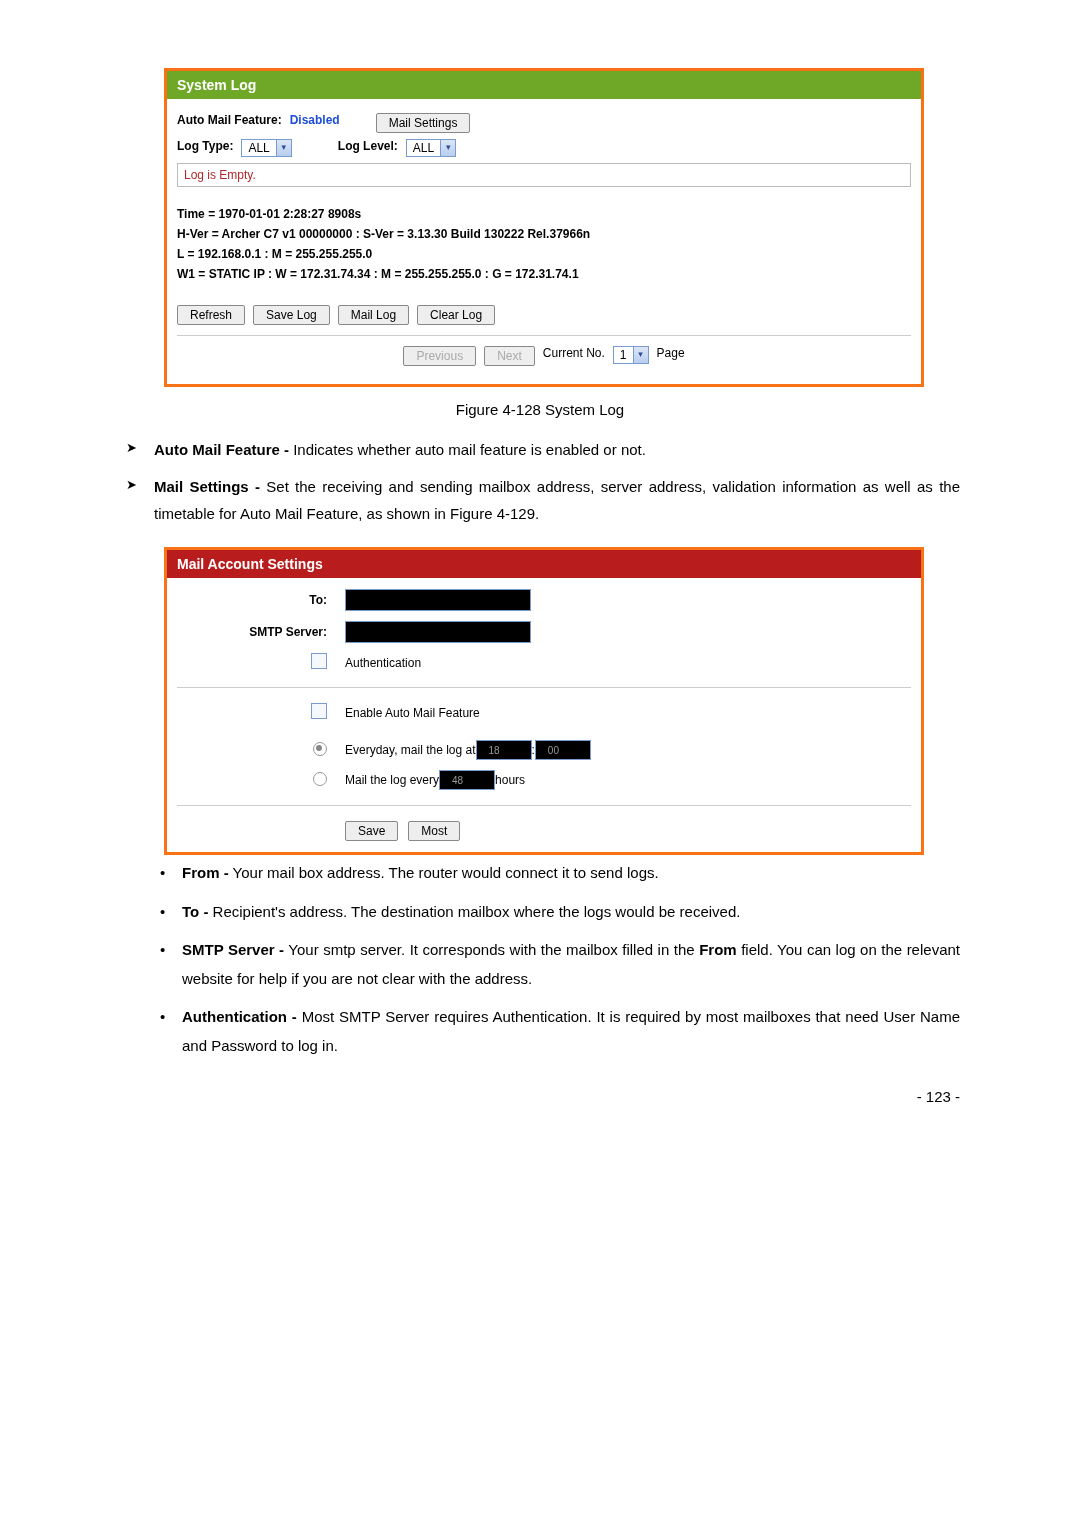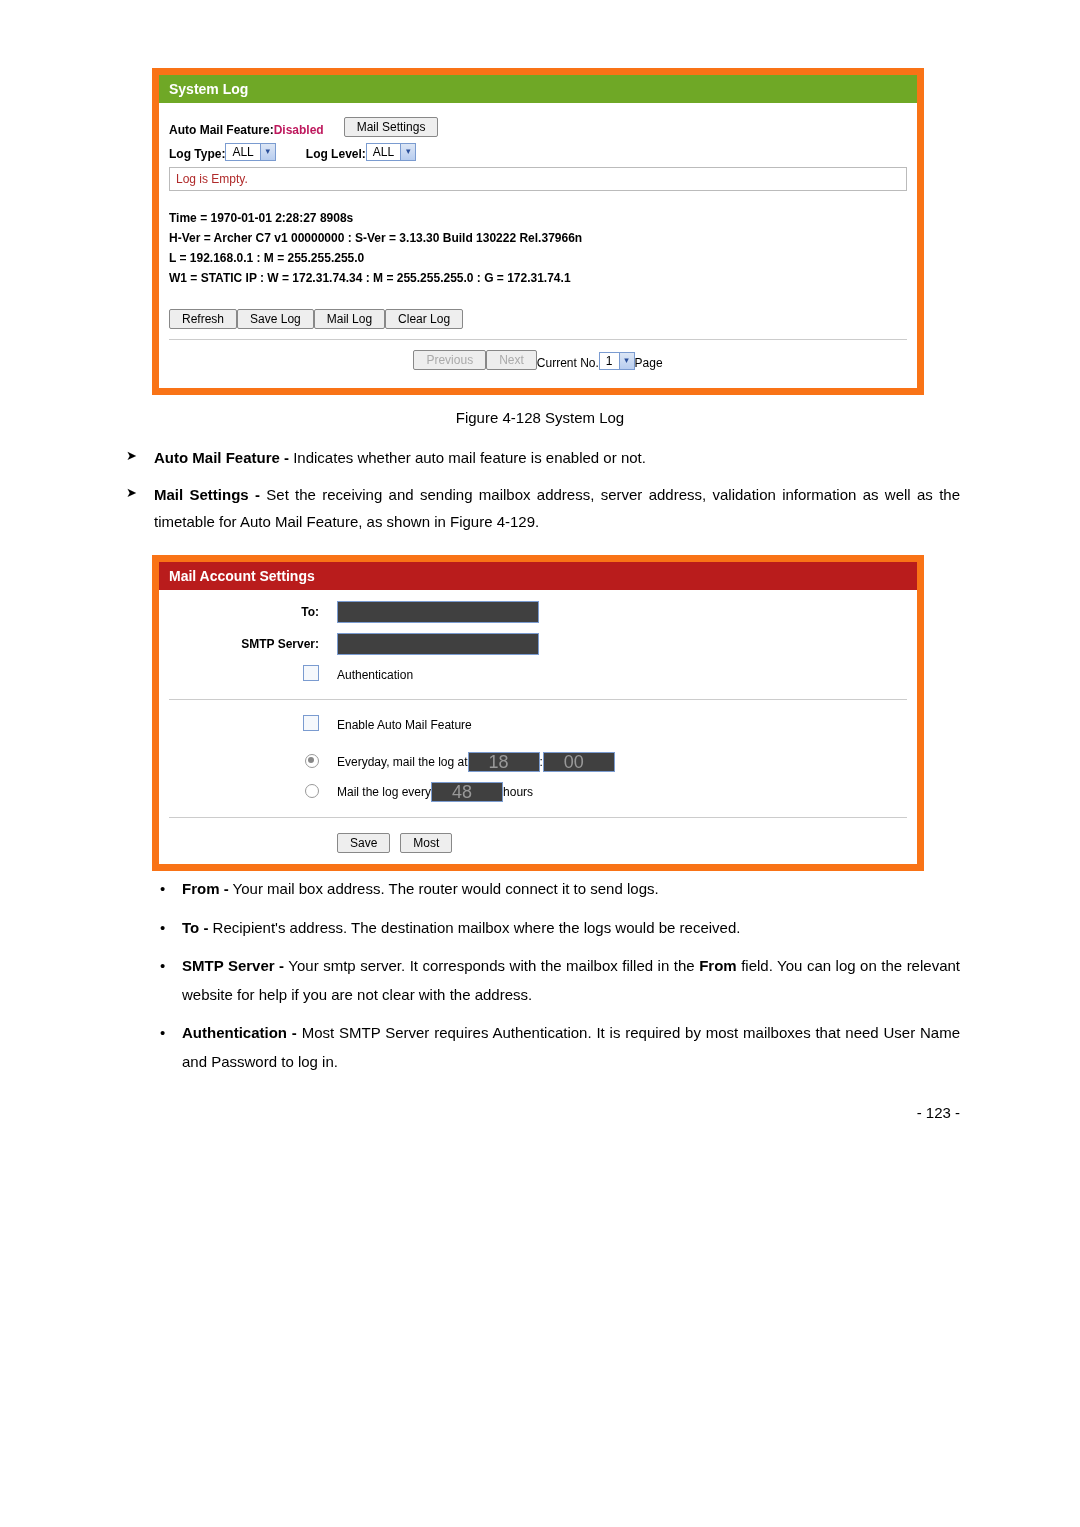--- a/index.html
+++ b/index.html
@@ -1,29 +1,29 @@
 <!DOCTYPE html>
 <html><head>
 <meta charset="utf-8">
 <style>
   html,body{margin:0;padding:0;background:#fff;font-family:Arial,Helvetica,sans-serif;color:#000}
   .page{width:1080px;margin:0 auto;padding:60px 120px 40px 120px;box-sizing:border-box}
   .hdr{border-bottom:2px solid #000;padding-bottom:2px;margin-bottom:18px}
   .hdr-inner{display:flex;justify-content:flex-end;align-items:stretch}
   .model{background:#fff;color:#000;font-weight:bold;font-style:italic;padding:4px 10px}
   .device{background:#000;color:#fff;font-weight:bold;padding:4px 14px}
-  .shot{border:7px solid #f97316;background:#fff;margin:8px 36px 4px 32px}
+  .shot{border:3px solid #f97316;background:#fff;margin:8px 36px 4px 44px}
   .bar{background:#6fa826;color:#fff;font-weight:bold;padding:6px 10px;font-size:14px}
   .shot-body{padding:8px 10px 12px 10px;font-size:12px}
-  .row{display:flex;align-items:flex-end;margin:6px 0}
+  .row{display:flex;align-items:flex-start;gap:8px;margin:6px 0}
   .lbl{font-weight:bold;font-size:12px}
-  .blue{color:#be185d;font-weight:bold}
+  .blue{color:#1d4ed8;font-weight:bold}
   .btn{display:inline-block;border:1px solid #888;background:#eee;padding:2px 12px;font-size:12px;border-radius:2px}
   .btn.dis{color:#aaa}
-  select,input[type=text]{border:1px solid #7a9bd0;font-size:18px;padding:1px 20px;background:#404040}
+  select,input[type=text]{border:1px solid #7a9bd0;font-size:10px;padding:1px 12px;background:#000000}
   .logbox{border:1px solid #bbb;padding:4px 6px;color:#b02a2a;font-size:12px;margin-top:6px}
   .sys{font-weight:bold;font-size:12px;margin:6px 0}
   .hr{border-top:1px solid #ccc;margin:10px 0}
   .caption{text-align:center;font-size:15px;margin:14px 0 18px 0}
   ul.tri{list-style:none;padding:0;margin:0 0 20px 0}
   ul.tri>li{position:relative;padding-left:34px;font-size:15px;line-height:1.8;text-align:justify;margin-bottom:10px}
   ul.tri>li:before{content:"➤";position:absolute;left:6px;top:0;color:#000;font-size:13px}
   ul.dot{list-style:none;padding:0;margin:0 0 20px 36px}
   ul.dot>li{position:relative;padding-left:26px;font-size:15px;line-height:1.9;text-align:justify;margin-bottom:10px}
   ul.dot>li:before{content:"•";position:absolute;left:4px;top:0;font-size:15px}

